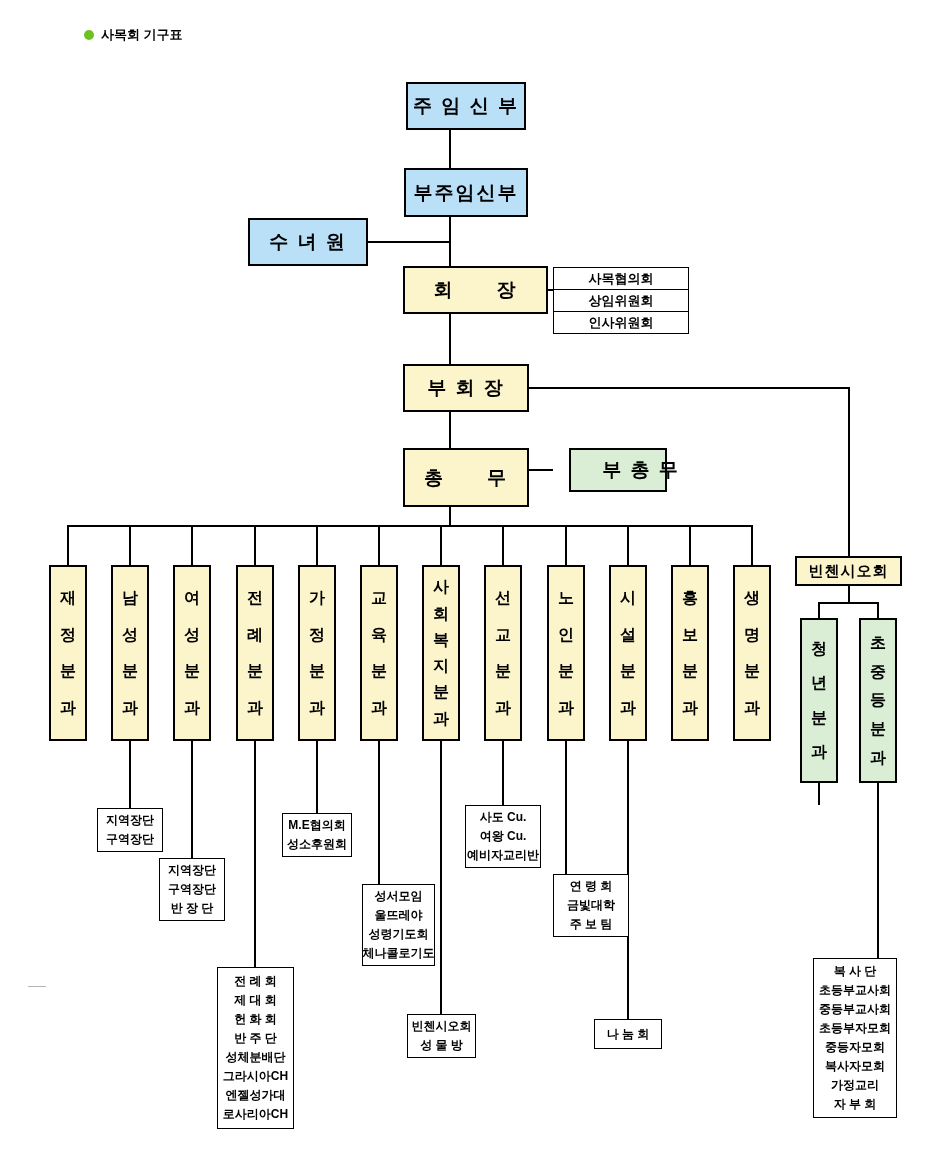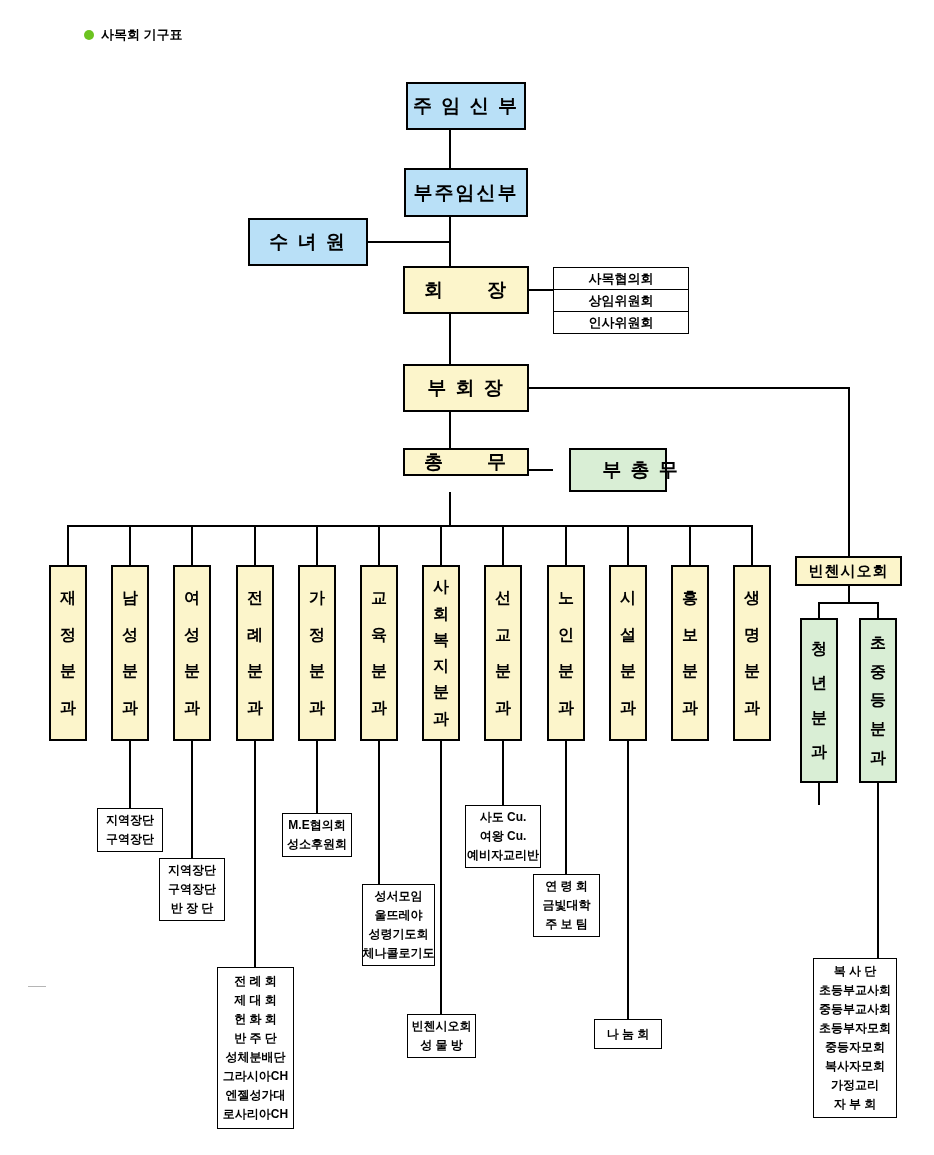--- a/index.html
+++ b/index.html
@@ -80,30 +80,30 @@
   <div class="line v" style="left:440px;top:741px;height:273px"></div>
   <div class="line v" style="left:502px;top:741px;height:64px"></div>
   <div class="line v" style="left:565px;top:741px;height:133px"></div>
   <div class="line v" style="left:627px;top:741px;height:278px"></div>
   <div class="line v" style="left:818px;top:783px;height:22px"></div>
   <div class="line v" style="left:877px;top:783px;height:175px"></div>
 
   <div class="box main blue" style="left: 390px; top: 82px; width: 120px; height: 48px; background: rgb(185, 224, 247);">주 임 신 부</div>
   <div class="box main blue" style="left: 388px; top: 168px; width: 124px; height: 49px; background: rgb(185, 224, 247);">부주임신부</div>
   <div class="box main blue" style="left: 232px; top: 218px; width: 120px; height: 48px; background: rgb(185, 224, 247);">수 녀 원</div>
-  <div class="box main yellow" style="left: 387px; top: 266px; width: 126px; height: 48px; background: rgb(252, 245, 203);">회　　장</div>
+  <div class="box main yellow" style="left: 387px; top: 266px; width: 145px; height: 48px; background: rgb(252, 245, 203);">회　　장</div>
 
   <div class="committees" style="left:553px;top:267px">
     <div class="crow">사목협의회</div>
     <div class="crow">상임위원회</div>
     <div class="crow last">인사위원회</div>
   </div>
 
   <div class="box main yellow" style="left: 387px; top: 364px; width: 126px; height: 48px; background: rgb(252, 245, 203);">부 회 장</div>
-  <div class="box main yellow" style="left: 387px; top: 448px; width: 126px; height: 28px; background: rgb(252, 245, 203);">총　　무</div>
+  <div class="box main yellow" style="left: 387px; top: 448px; width: 126px; height: 59px; background: rgb(252, 245, 203);">총　　무</div>
   <div class="box main green" style="left: 553px; top: 448px; width: 98px; height: 44px; background: rgb(217, 238, 213); padding-left: 46px;">부 총 무</div>
 
   <div class="box dept yellow" style="left: 49px; top: 565px; width: 38px; height: 176px; background: rgb(252, 245, 203);">
     <div class="vlabel">
         <span>재</span>
         <span>정</span>
         <span>분</span>
         <span>과</span>
       </div>
     </div>
@@ -255,21 +255,21 @@
     <div>빈첸시오회</div>
     <div>성 물 방</div>
   </div>
 
   <div class="sub" style="left:465px;top:805px;width:76px;height:63px">
     <div>사도 Cu.</div>
     <div>여왕 Cu.</div>
     <div>예비자교리반</div>
   </div>
 
-  <div class="sub" style="left:533px;top:874px;width:67px;height:63px">
+  <div class="sub" style="left:553px;top:874px;width:76px;height:63px">
     <div>연 령 회</div>
     <div>금빛대학</div>
     <div>주 보 팀</div>
   </div>
 
   <div class="sub" style="left:594px;top:1019px;width:68px;height:30px">
     <div>나 눔 회</div>
   </div>
 
 

